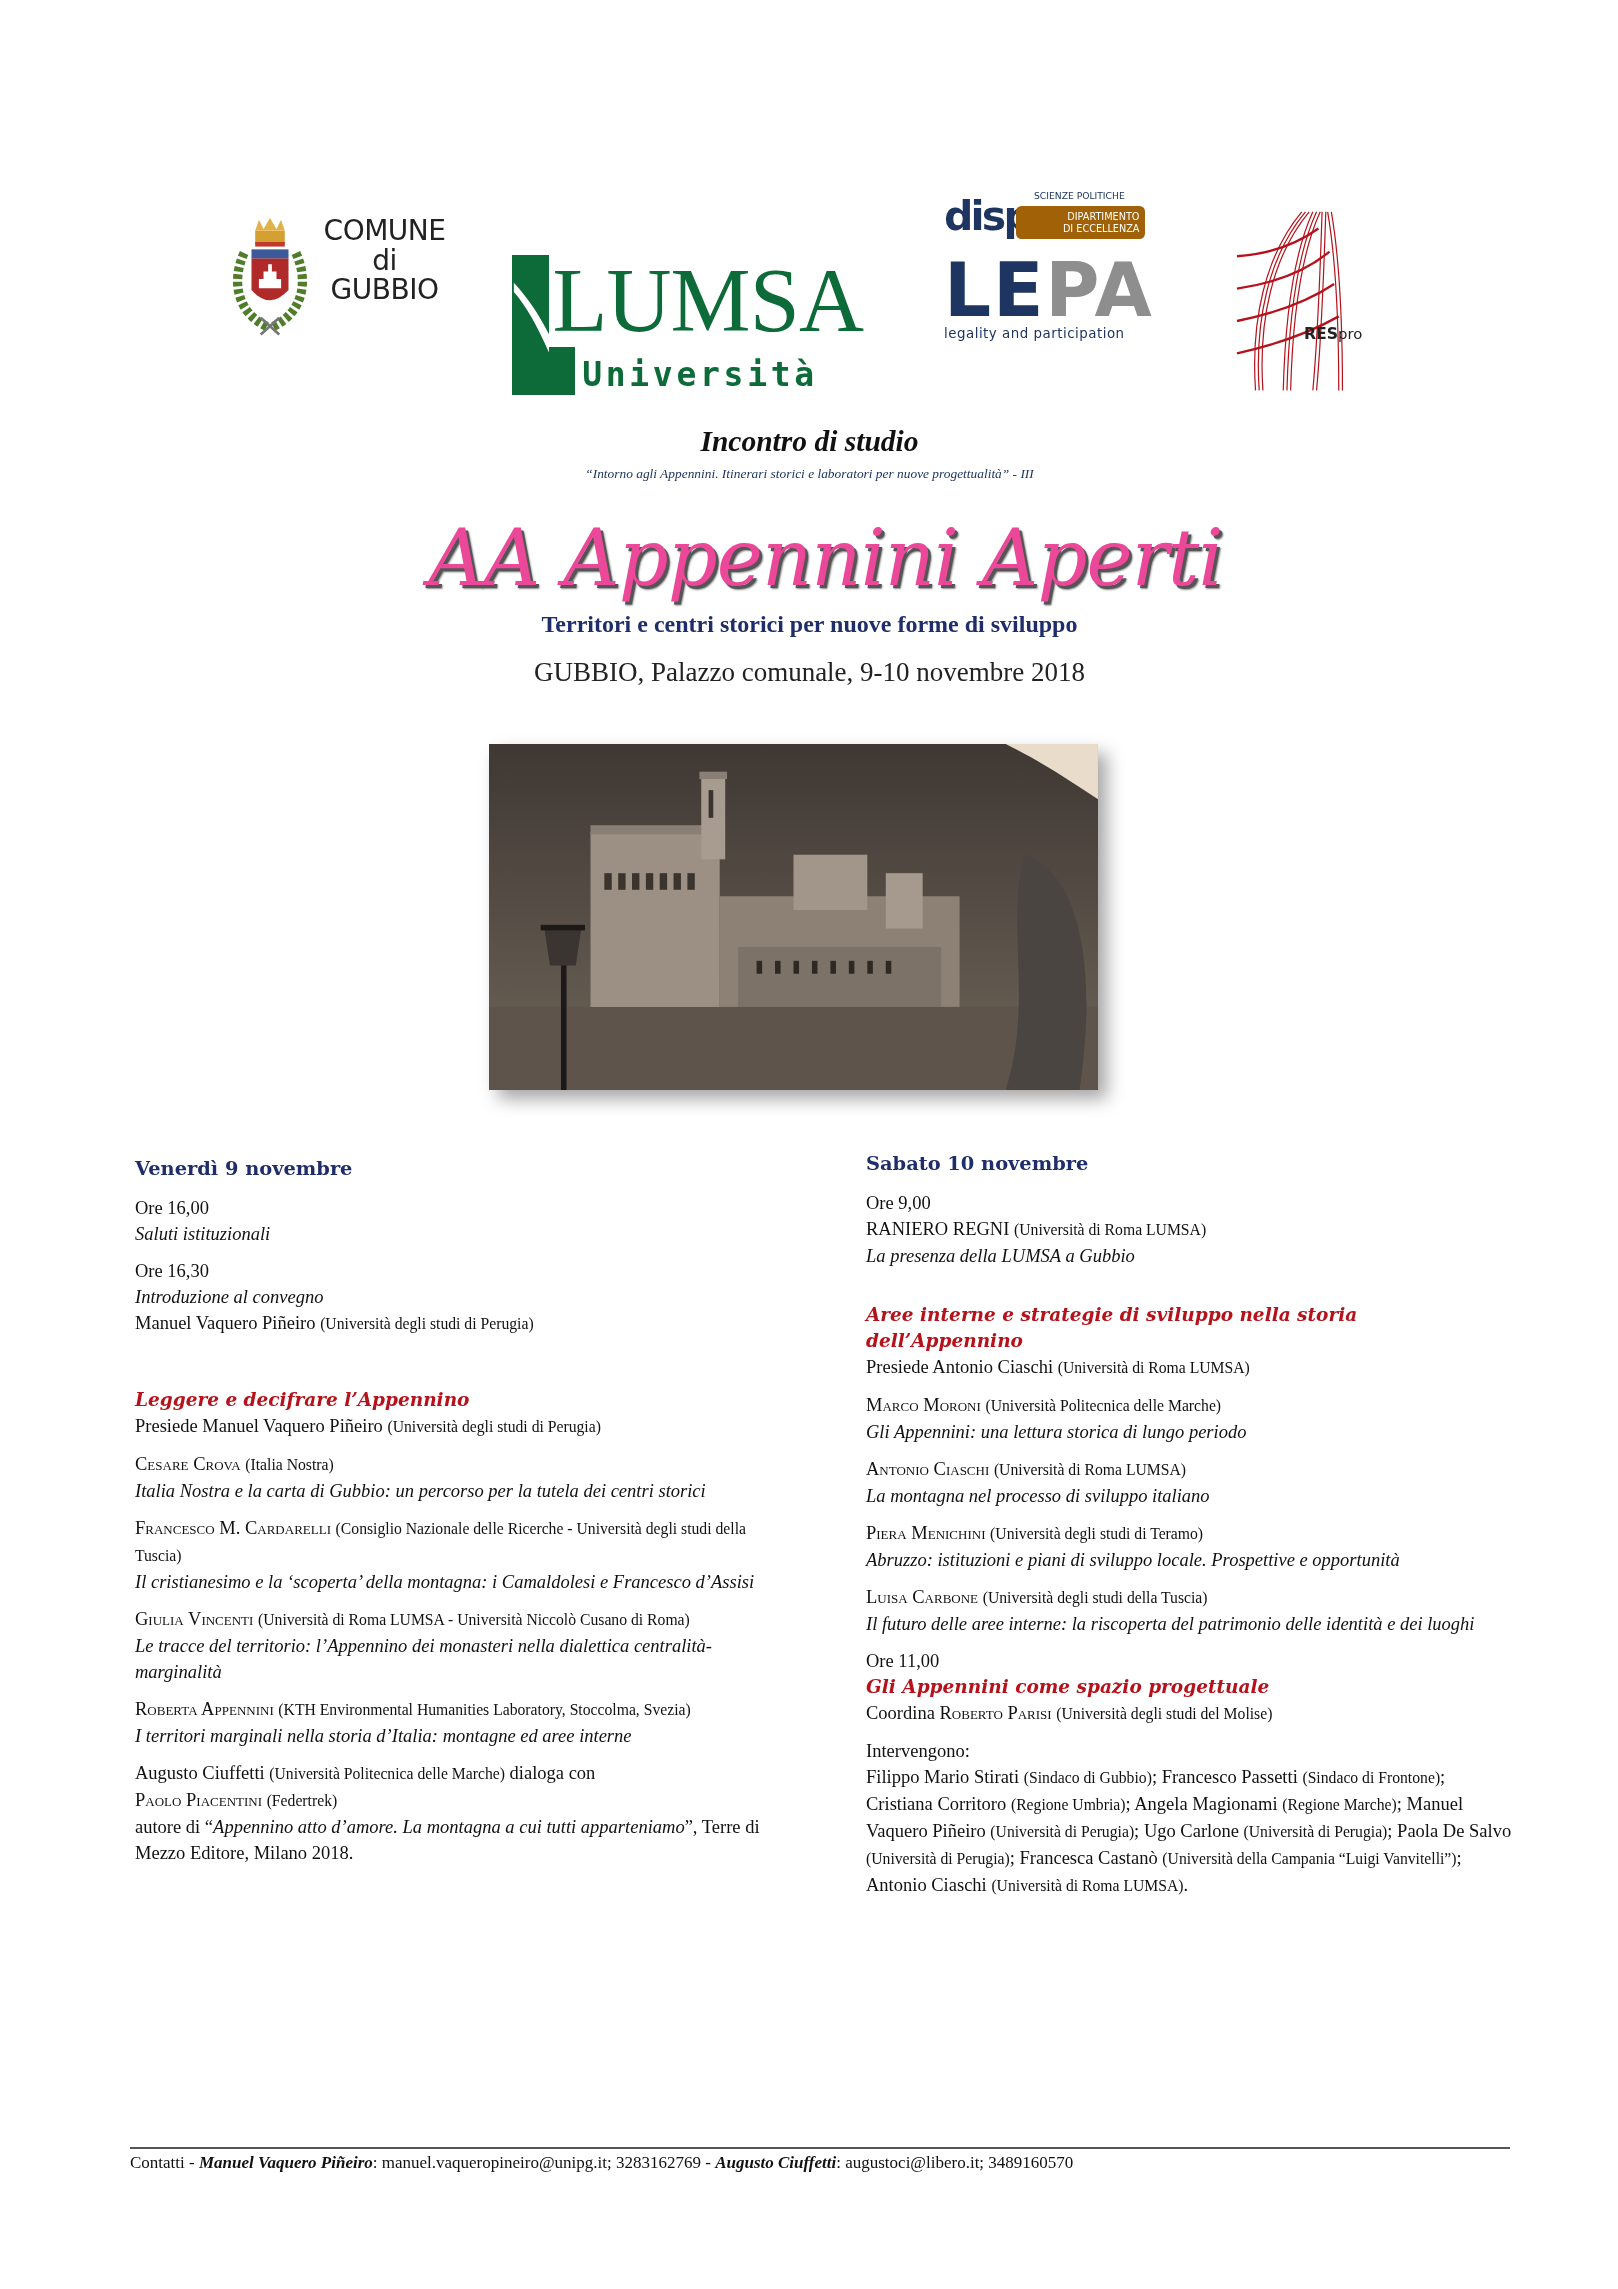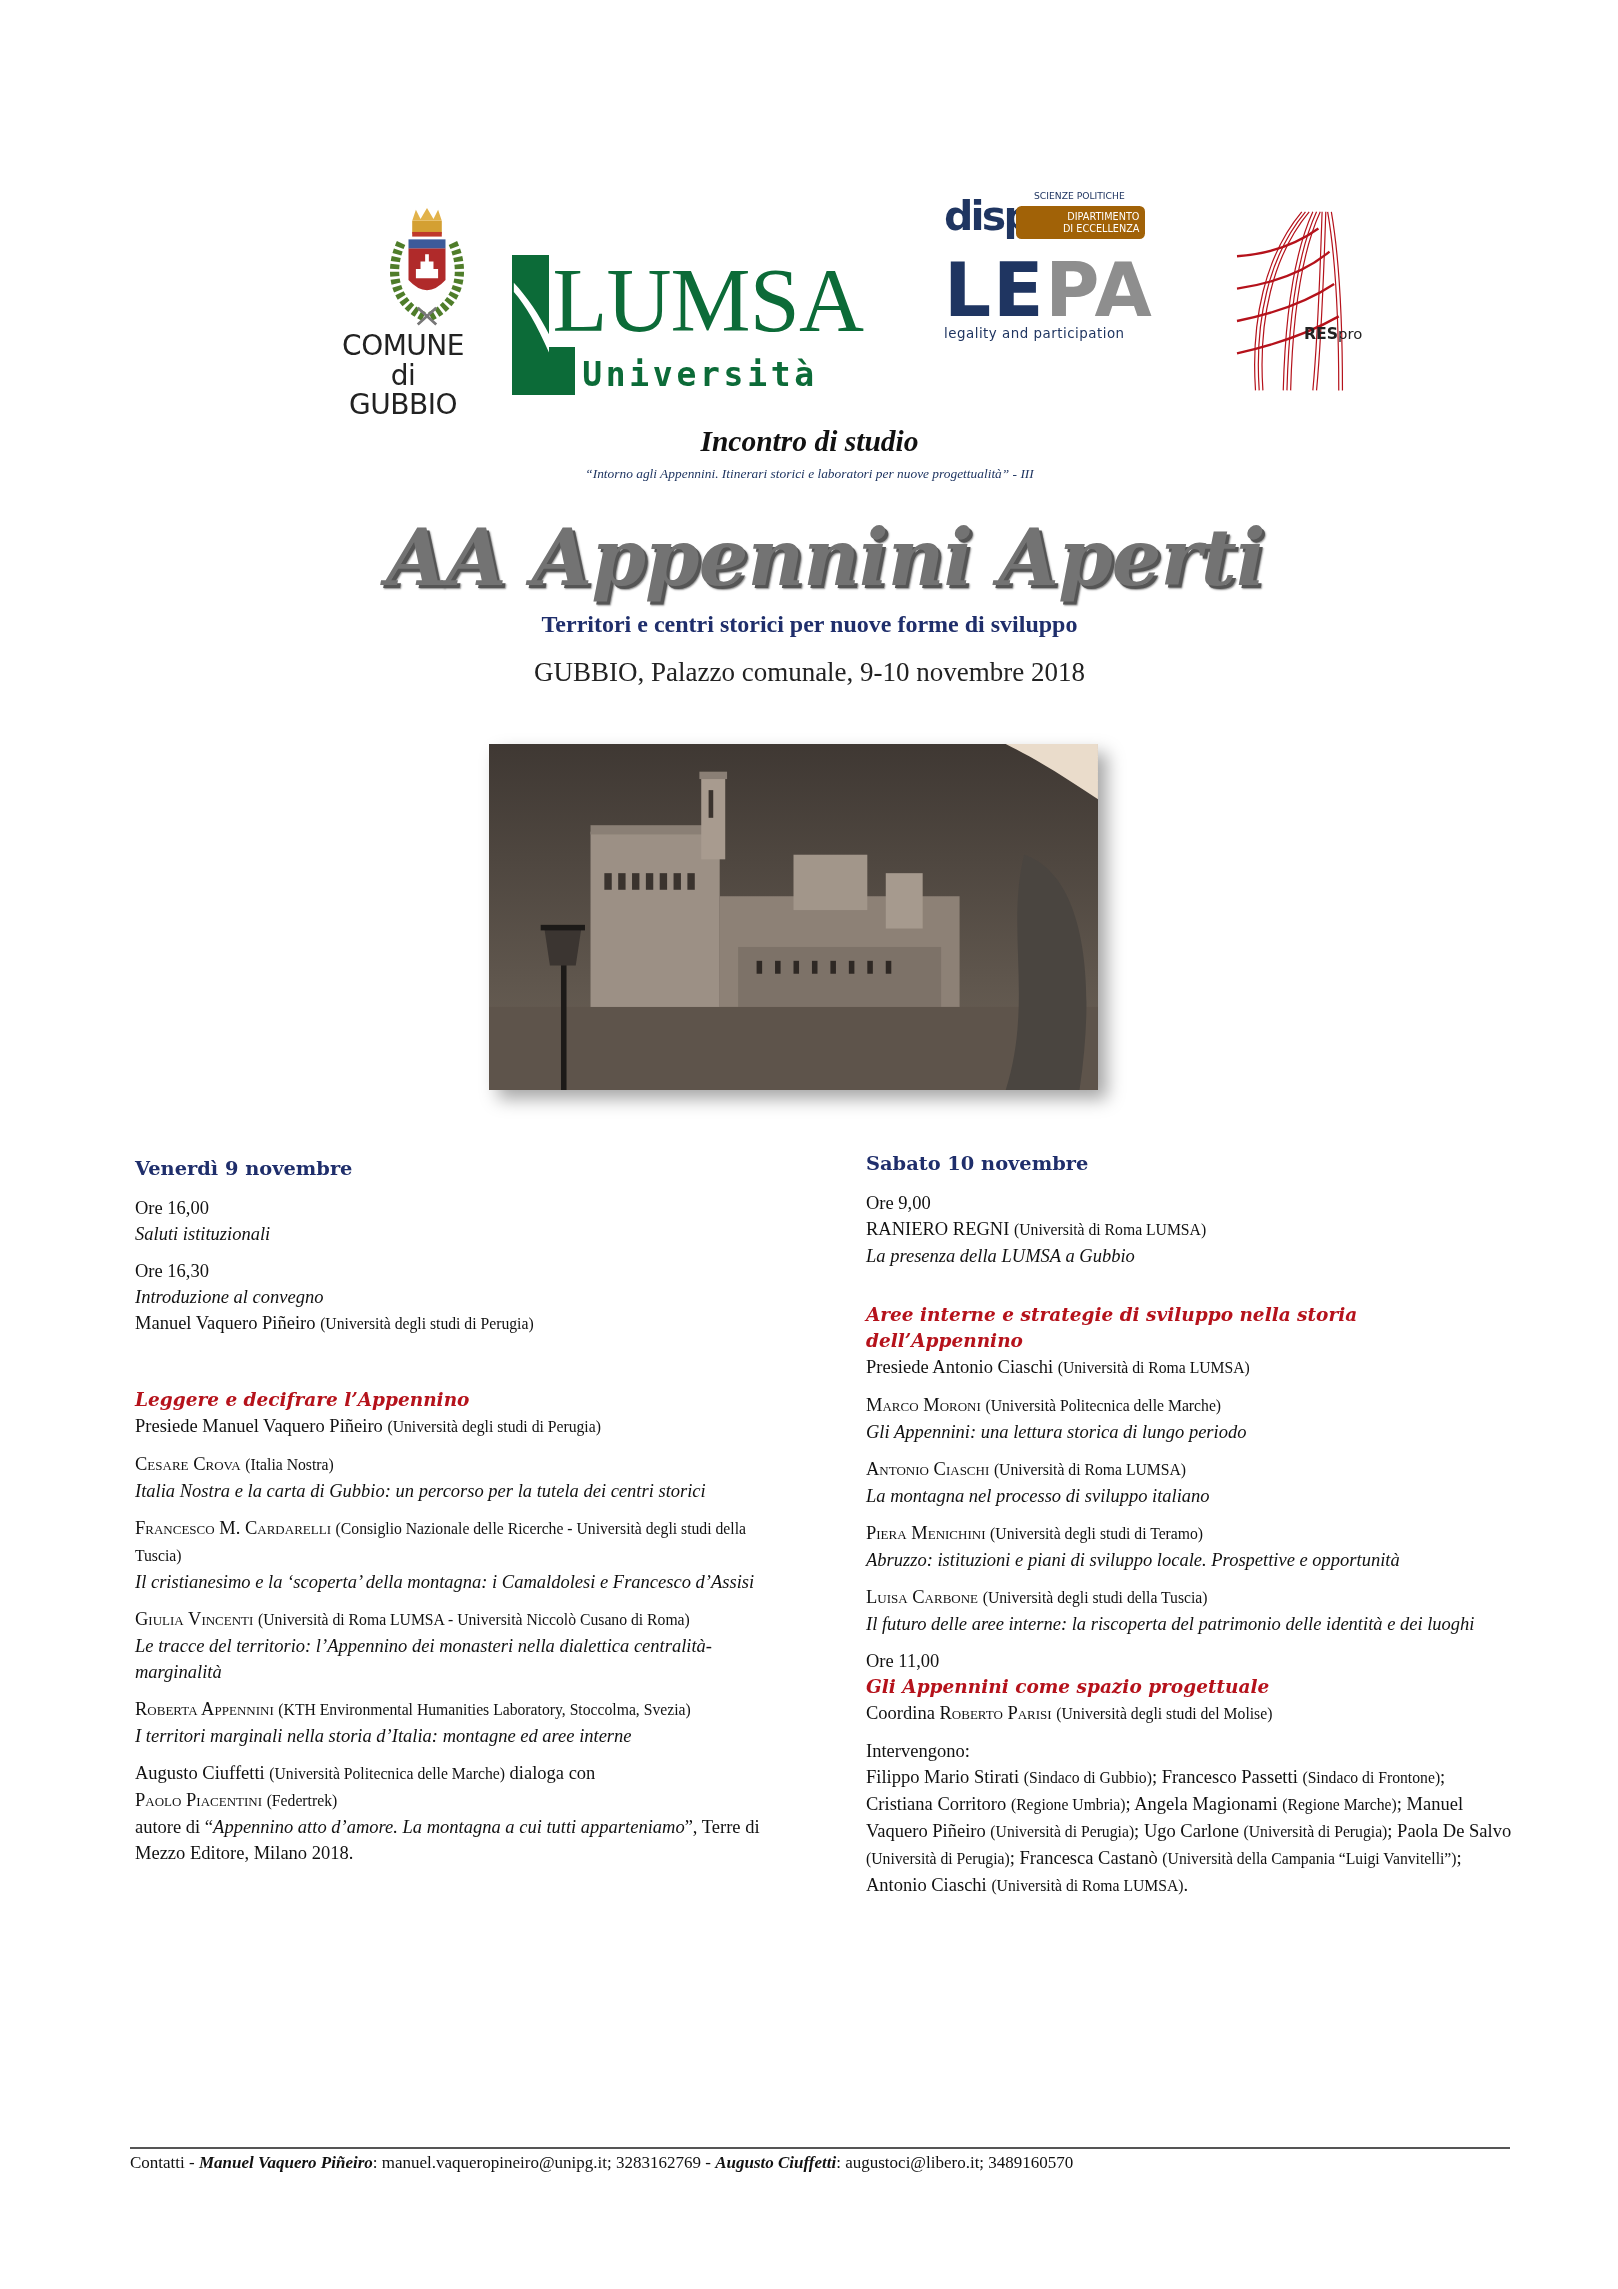--- a/index.html
+++ b/index.html
@@ -1,21 +1,21 @@
 <!DOCTYPE html>
 <html style="font-size:14.8px"><head>
 <meta charset="utf-8">
 <style>
   * { box-sizing: border-box; margin: 0; padding: 0; }
   html, body { width: 1619px; height: 2290px; background: #ffffff; }
   body { position: relative; font-family: "Liberation Serif", "DejaVu Serif", serif; color: #111; overflow: hidden; }
 
   
   .logo { position: absolute; }
-  .logo-gubbio { left: 233px; top: 206px; width: 231px; height: 129px; display: flex; align-items: flex-end; flex-direction: column; }
+  .logo-gubbio { left: 233px; top: 216px; width: 231px; height: 129px; display: flex; align-items: flex-start; }
   .gubbio-crest { width: 74px; height: 125px; position: relative; }
   .gubbio-text { margin-left: 16.6px; font-family: "DejaVu Sans", sans-serif; font-size: 28px; line-height: 29.5px; color: #222; text-align: center; letter-spacing: -0.5px; }
 
   .logo-lumsa { left: 512px; top: 255px; width: 351px; height: 140px; display: flex; align-items: flex-start; }
   .lumsa-mark { width: 92px; height: 140px; background: #0c6b38; position: relative; overflow: hidden; }
   .lumsa-right { flex: 1; display: flex; flex-direction: column; }
   .lumsa-word { font-family: "Liberation Serif", serif; font-size: 90px; line-height: 92px; color: #0c6b38; letter-spacing: -0.9px; padding-left: 3.7px; }
   .lumsa-univ-row { display: flex; align-items: flex-end; height: 48px; }
   .lumsa-bar { width: 26px; height: 48px; background: #0c6b38; margin-left: 0; }
   .lumsa-univ { font-family: "DejaVu Sans Mono", monospace; font-size: 33px; line-height: 41px; color: #0c6b38; letter-spacing: 3.7px; margin-left: 7.4px; font-weight: bold; }
@@ -31,21 +31,21 @@
   .lepa-sub { font-family: "DejaVu Sans", sans-serif; font-size: 13.4px; color: #1f3561; letter-spacing: 0.5px; margin-top: -3.7px; }
 
   .logo-respro { left: 1200px; top: 210px; width: 185px; height: 185px; }
   .respro-label { position: absolute; left: 104px; top: 114px; font-family: "DejaVu Sans", sans-serif; font-size: 15.7px; color: #222; font-weight: bold; }
   .respro-label small { font-weight: normal; font-size: 14.8px; }
 
   
   .center-block { position: absolute; left: 0; width: 1619px; text-align: center; }
   .incontro { top: 425px; font-family: "Liberation Serif", serif; font-style: italic; font-weight: bold; font-size: 29.5px; color: #111; }
   .series { top: 466px; font-family: "Liberation Serif", serif; font-style: italic; font-size: 13.4px; color: #1f3561; }
-  .main-title { top: 512px; font-family: "DejaVu Serif", serif; font-style: italic; font-weight: bold; font-size: 78px; line-height: 92px; color: #737373; text-shadow: 2.8px 2.8px 0 #555, 3.7px 3.7px 1.8px #888; letter-spacing: -0.9px; padding-left: 32px; }
+  .main-title { top: 512px; font-family: "DejaVu Serif", serif; font-style: italic; font-weight: normal; font-size: 78px; line-height: 92px; color: #ec4899; text-shadow: 2.8px 2.8px 0 #555, 3.7px 3.7px 1.8px #888; letter-spacing: -0.9px; padding-left: 32px; }
   .subtitle { top: 611px; font-family: "Liberation Serif", serif; font-weight: bold; font-size: 24px; color: #1f2e6b; }
   .venue { top: 657px; font-family: "Liberation Serif", serif; font-size: 27px; color: #222; }
 
   
   .photo-wrap { position: absolute; left: 489px; top: 744px; width: 609px; height: 346px; box-shadow: 9.2px 9.2px 16.6px rgba(0,0,0,0.35); background: #6a5f55; overflow: hidden; }
   .photo-wrap svg { display: block; }
 
   
   .col { position: absolute; font-size: 18.5px; line-height: 26px; color: #111; }
   .col-left { left: 135px; top: 1156px; width: 646px; }

